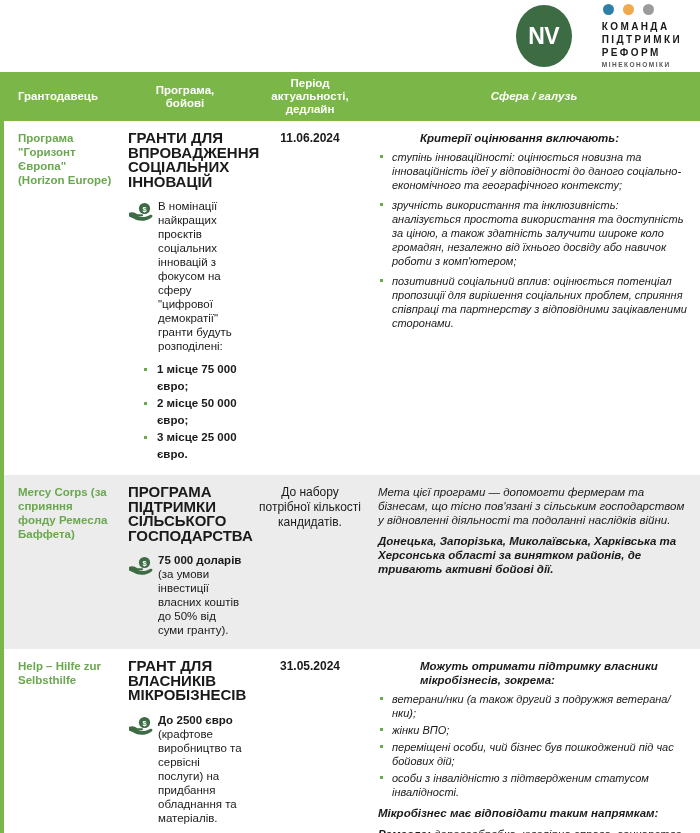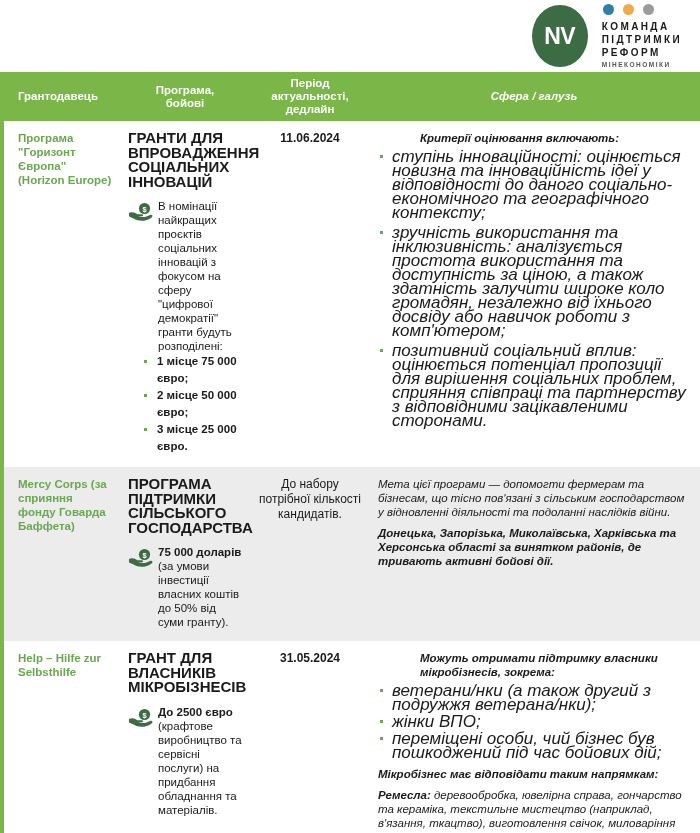--- a/index.html
+++ b/index.html
@@ -20,21 +20,21 @@
     height: 72px;
     display: flex;
     align-items: center;
     justify-content: flex-end;
     padding-right: 18px;
     box-sizing: border-box;
   }
   .logo-group {
     display: flex;
     align-items: center;
-    gap: 14px;
+    gap: 30px;
   }
   .nv-badge {
     width: 56px;
     height: 62px;
     border-radius: 50%;
     background: #3d6b44;
     display: flex;
     align-items: center;
     justify-content: center;
   }
@@ -123,21 +123,21 @@
   }
 
   .amount-block {
     display: flex;
     margin-top: 10px;
   }
   .hand-icon { flex: 0 0 30px; padding-top: 3px; }
   .amount-text { font-size: 11.5px; line-height: 14px; color: #1a1a1a; }
   .amount-text .strong { font-weight: bold; }
 
-  .mini-list { list-style: none; margin: 0 0 0 0; padding: 0 0 0 16px; }
+  .mini-list { list-style: none; margin: 8px 0 0 0; padding: 0 0 0 16px; }
   .mini-list li {
     position: relative;
     font-size: 11.5px;
     font-weight: bold;
     line-height: 17px;
     padding-left: 13px;
   }
   .mini-list li:before {
     content: "";
     position: absolute;
@@ -150,21 +150,21 @@
   .deadline.normal { font-weight: normal; font-size: 12px; }
 
   .para { font-size: 11.5px; line-height: 14px; color: #1a1a1a; margin: 0 0 7px 0; }
   .para.bold { font-weight: bold; }
   .para.head { font-weight: bold; margin-bottom: 5px; margin-left: 42px; }
   .para .lbl { font-weight: bold; }
 
   .bullets { list-style: none; margin: 0 0 7px 0; padding: 0; }
   .bullets li {
     position: relative;
-    font-size: 17px;
+    font-size: 11px;
     line-height: 14px;
     padding-left: 14px;
     margin-bottom: 6px;
   }
   .bullets li:before {
     content: "";
     position: absolute;
     left: 2px; top: 5px;
     width: 3px; height: 3px;
     background: #6aa84f;
@@ -241,21 +241,21 @@
       <ul class="bullets">
         <li>ступінь інноваційності: оцінюється новизна та інноваційність ідеї у відповідності до даного соціально-економічного та географічного контексту;</li>
         <li>зручність використання та інклюзивність: аналізується простота використання та доступність за ціною, а також здатність залучити широке коло громадян, незалежно від їхнього досвіду або навичок роботи з комп'ютером;</li>
         <li>позитивний соціальний вплив: оцінюється потенціал пропозиції для вирішення соціальних проблем, сприяння співпраці та партнерству з відповідними зацікавленими сторонами.</li>
       </ul>
     </div>
   </div>
 
   <div class="row alt">
     <div class="cell c1">
-      <div class="donor">Mercy Corps (за сприяння фонду Говарда Баффета)</div>
+      <div class="donor">Mercy Corps (за сприяння фонду Ремесла Баффета)</div>
     </div>
     <div class="cell c2">
       <div class="prog-title">ПРОГРАМА ПІДТРИМКИ СІЛЬСЬКОГО ГОСПОДАРСТВА</div>
       <div class="amount-block">
         <div class="hand-icon">
           <svg width="26" height="20" viewBox="0 0 26 20">
             <circle cx="16.5" cy="6.5" r="5.6" fill="#3d6b44"></circle>
             <text x="16.5" y="9.8" font-size="7.5" font-family="Liberation Sans, sans-serif" font-weight="bold" fill="#ffffff" text-anchor="middle">$</text>
             <path d="M1,11 C4,9.6 7,10.6 9.4,12.2 L14,12.2 C15.4,12.2 15.4,14.3 14,14.3 L10,14.3
                      C13,15.4 17,15.6 21.5,13.2 C24,11.9 25.6,13.9 23.6,15.4
@@ -302,20 +302,21 @@
     </div>
     <div class="cell c3">
       <div class="deadline">31.05.2024</div>
     </div>
     <div class="cell c4">
       <p class="para head">Можуть отримати підтримку власники мікробізнесів, зокрема:</p>
       <ul class="bullets tight">
         <li>ветерани/нки (а також другий з подружжя ветерана/нки);</li>
         <li>жінки ВПО;</li>
         <li>переміщені особи, чий бізнес був пошкоджений під час бойових дій;</li>
+        <li>особи з інвалідністю з підтвердженим статусом інвалідності.</li>
       </ul>
       <p class="para bold">Мікробізнес має відповідати таким напрямкам:</p>
       <p class="para">
         <span class="lbl">Ремесла:</span><span> деревообробка, ювелірна справа, гончарство та кераміка, текстильне мистецтво (наприклад, в'язання, ткацтво), виготовлення свічок, миловаріння тощо.</span>
       </p>
 
     </div>
   </div>
 
 </div>

